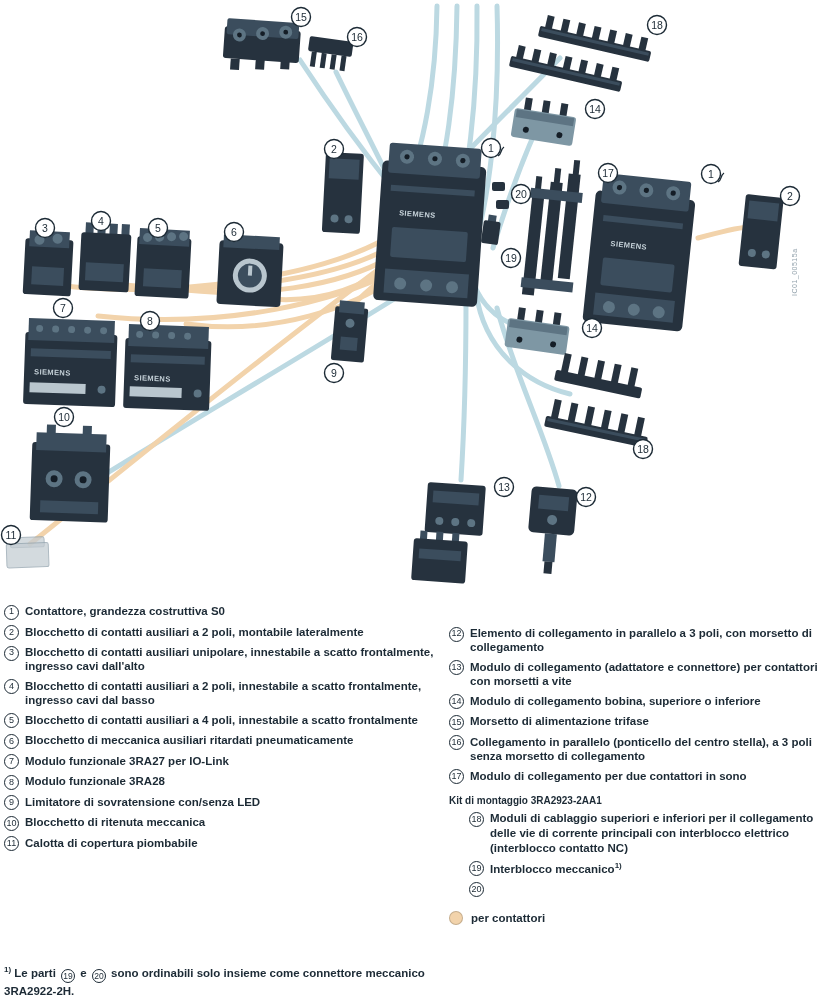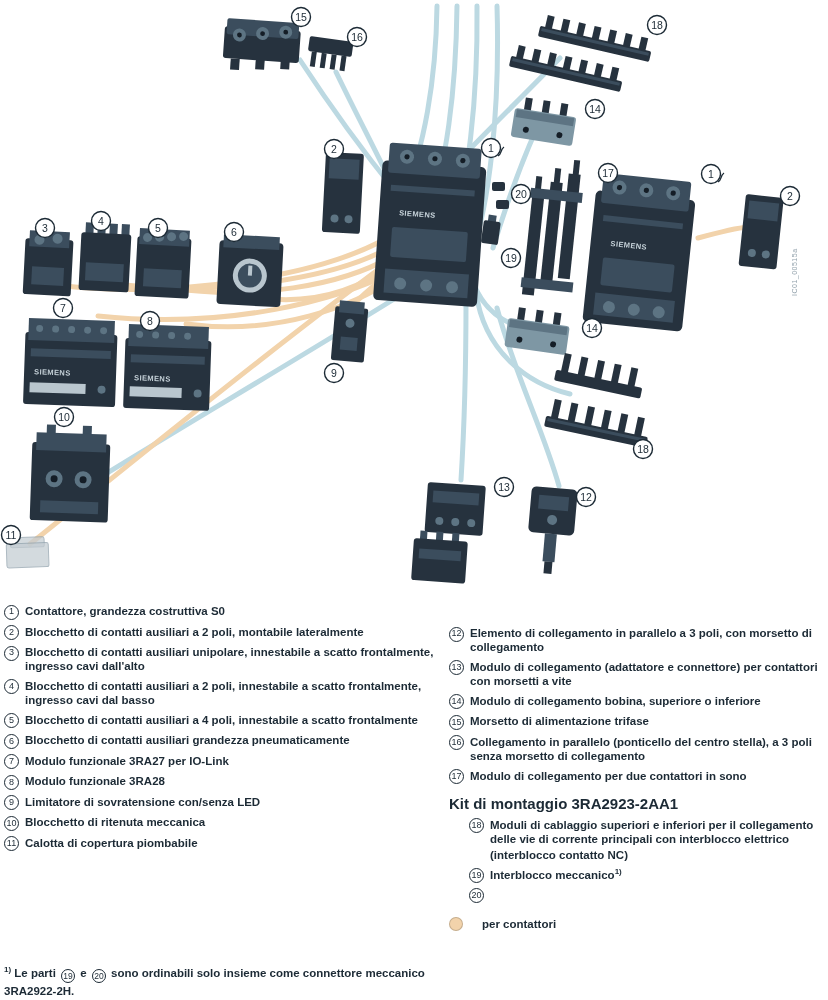--- a/index.html
+++ b/index.html
@@ -27,24 +27,24 @@
   .col-left{position:absolute;left:4px;top:6px;width:442px;}
   .col-right{position:absolute;left:449px;top:28px;width:377px;}
   .li{display:flex;gap:6px;align-items:flex-start;margin-bottom:5px;
       font-size:11.5px;font-weight:bold;line-height:1.26;}
   .num{flex:0 0 15px;width:15px;height:15px;border:1.3px solid var(--ink);border-radius:50%;
        display:flex;align-items:center;justify-content:center;
        font-size:9px;font-weight:normal;background:#fff;margin-top:0.5px;}
   .txt{display:block;}
   sup{font-size:8px;vertical-align:super;}
   .kit{margin-top:10px;}
-  .kit-title{font-size:15px;font-weight:bold;line-height:1.3;}
+  .kit-title{font-size:10px;font-weight:bold;line-height:1.3;}
   .kit-items{margin-left:20px;margin-top:4px;}
   .color-rows{margin-top:14px;}
-  .color-row{display:flex;gap:19px;align-items:center;margin-bottom:6px;
+  .color-row{display:flex;gap:8px;align-items:center;margin-bottom:6px;
              font-size:11.5px;font-weight:bold;}
   .dot{width:14px;height:14px;border-radius:50%;border:1px solid rgba(0,0,0,.18);flex:0 0 14px;}
   .dot-beige{background:var(--beige);} .dot-blue{background:var(--blue);}
   .footnote{position:absolute;left:4px;top:366px;width:430px;
             font-size:11.5px;font-weight:bold;line-height:1.45;}
   .num-inline{display:inline-flex;width:14px;height:14px;border:1.2px solid var(--ink);
               border-radius:50%;align-items:center;justify-content:center;
               font-size:8.5px;font-weight:normal;vertical-align:-2px;margin:0 2px;}
 </style>
 </head>
@@ -472,21 +472,21 @@
       <div class="li">
         <span class="num">4</span>
         <span class="txt">Blocchetto di contatti ausiliari a 2 poli, innestabile a scatto frontalmente, ingresso cavi dal basso</span>
       </div>
       <div class="li">
         <span class="num">5</span>
         <span class="txt">Blocchetto di contatti ausiliari a 4 poli, innestabile a scatto frontalmente</span>
       </div>
       <div class="li">
         <span class="num">6</span>
-        <span class="txt">Blocchetto di contatti ausiliari grandezza pneumaticamente</span>
+        <span class="txt">Blocchetto di meccanica ausiliari ritardati pneumaticamente</span>
       </div>
       <div class="li">
         <span class="num">7</span>
         <span class="txt">Modulo funzionale 3RA27 per IO-Link</span>
       </div>
       <div class="li">
         <span class="num">8</span>
         <span class="txt">Modulo funzionale 3RA28</span>
       </div>
       <div class="li">

